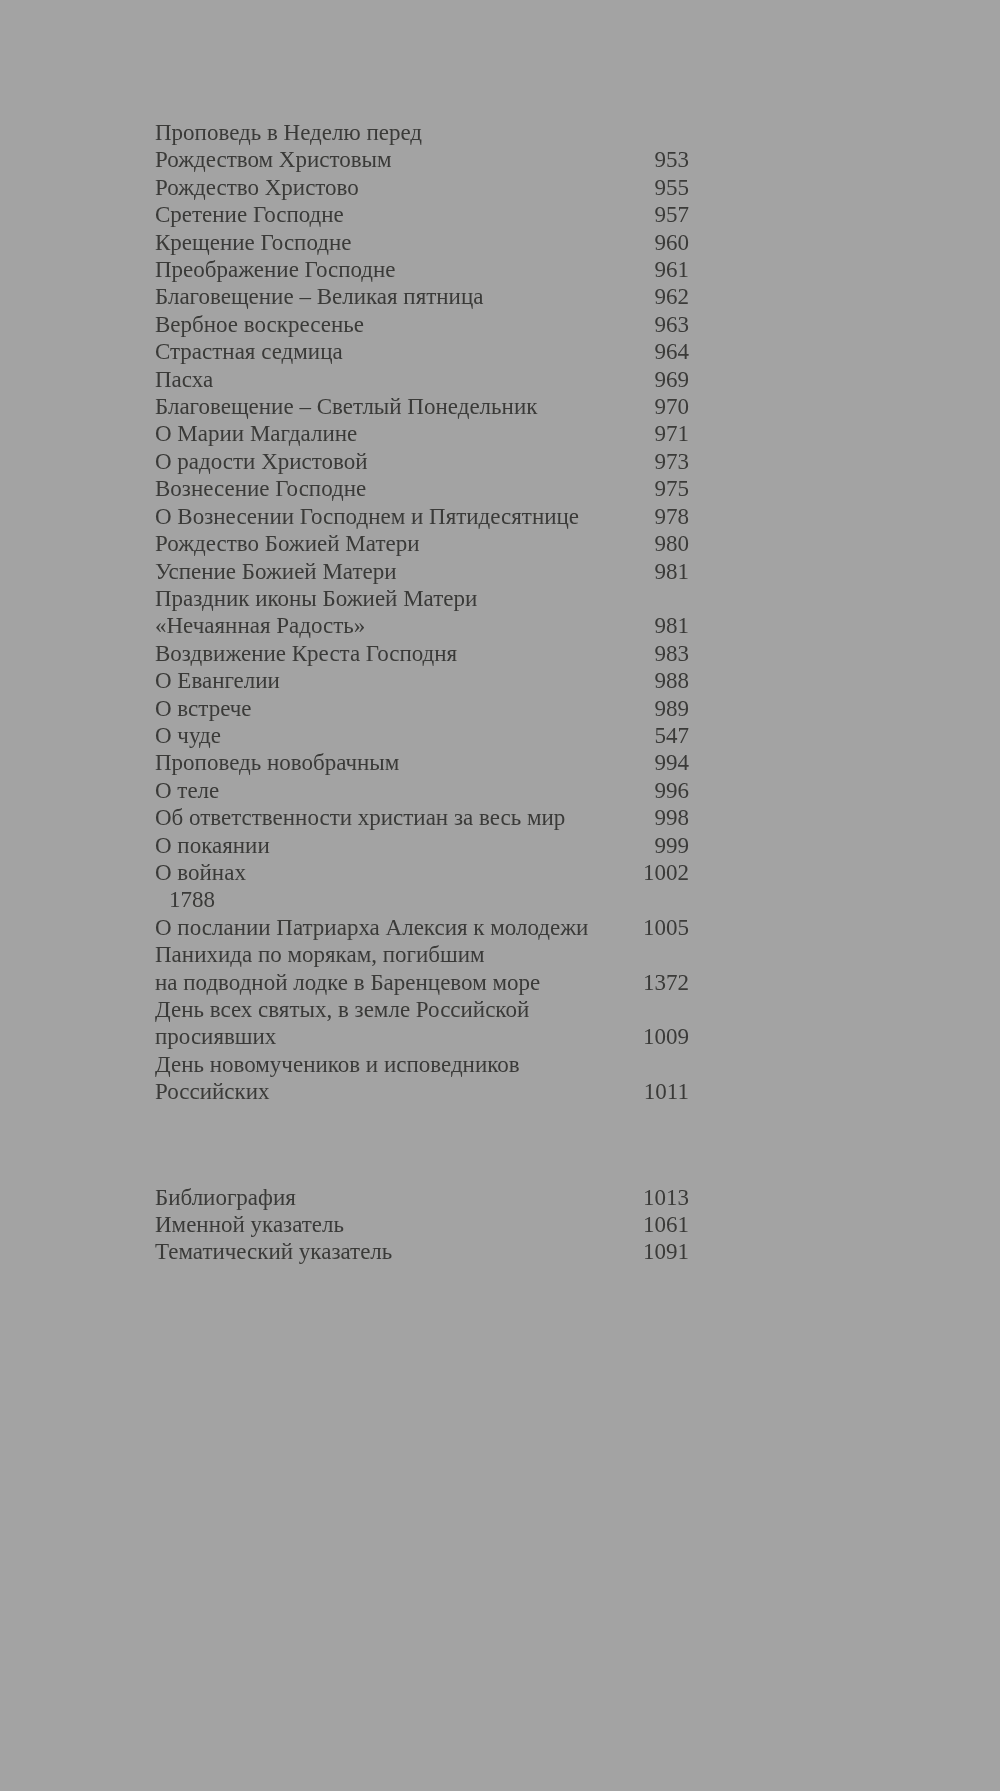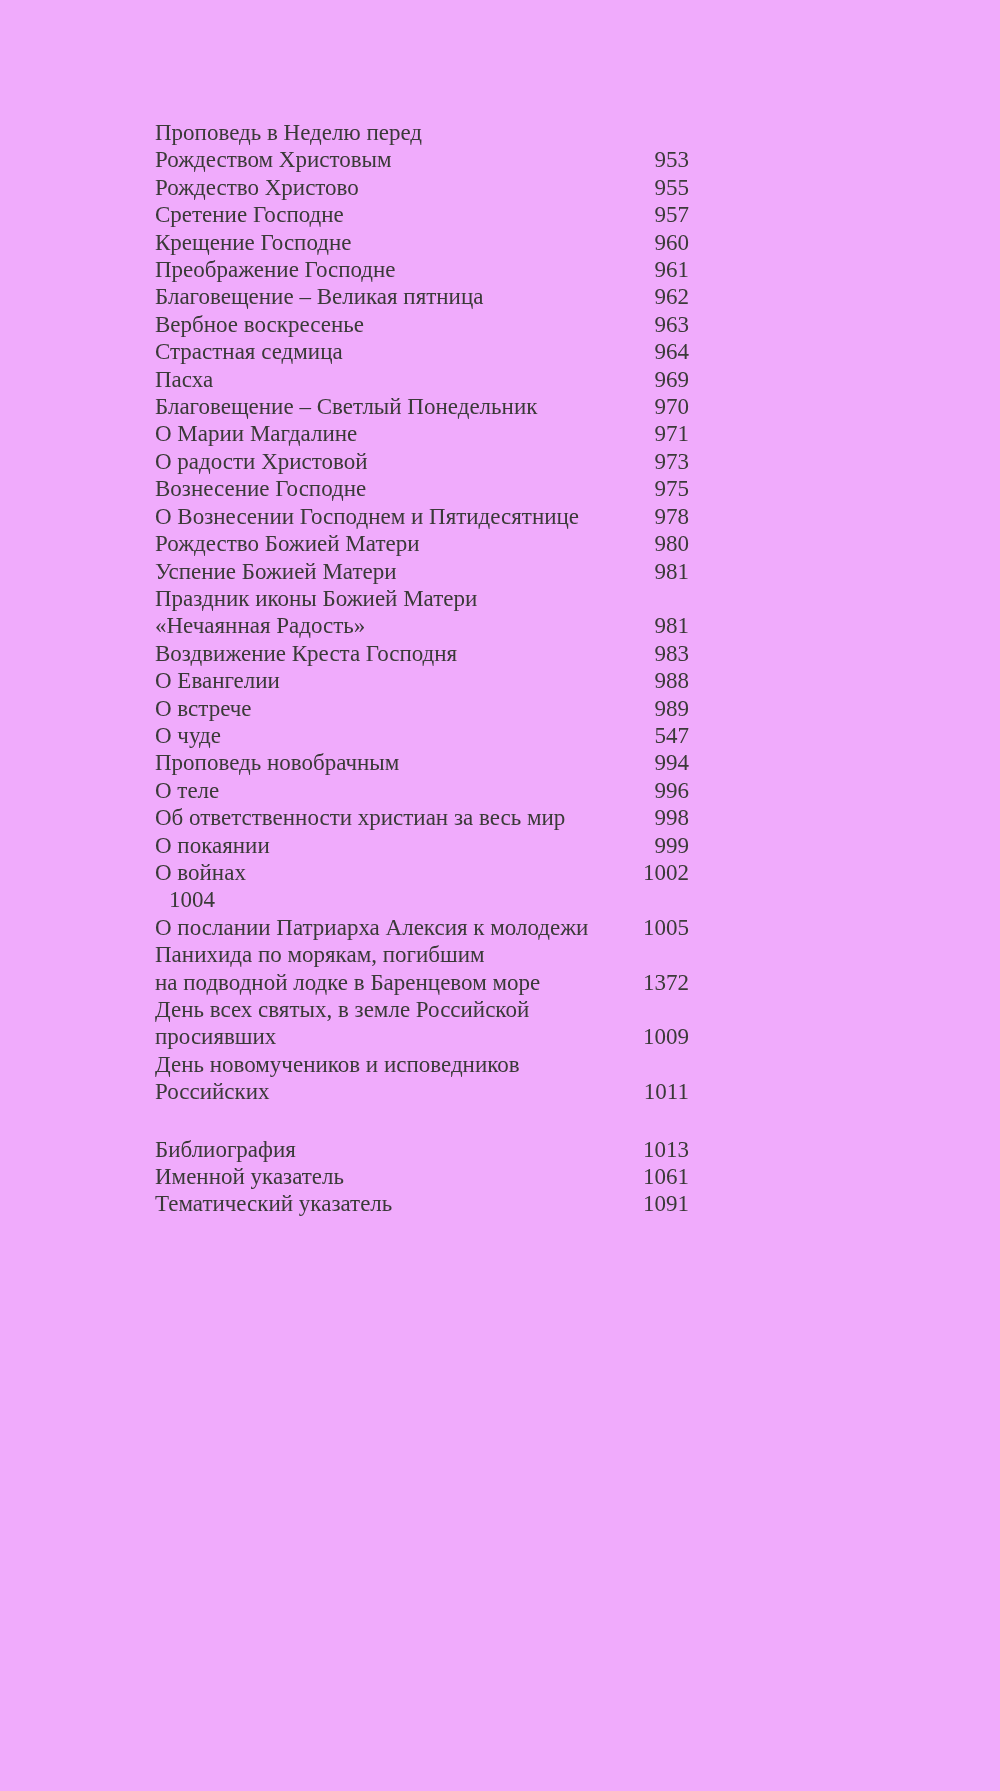--- a/index.html
+++ b/index.html
@@ -19,21 +19,21 @@
   .toc-content {
     position: absolute;
     left: 155px;
     top: 119px;
     width: 534px;
   }
   .toc-section {
     display: block;
   }
   .section-gap {
-    margin-top: 30px;
+    margin-top: 78px;
   }
   .toc-line {
     display: flex;
     justify-content: space-between;
     align-items: baseline;
     font-size: 23px;
     line-height: 27.4px;
     white-space: nowrap;
   }
   .toc-title {
@@ -43,21 +43,21 @@
   .toc-page {
     flex: 0 0 auto;
     margin-left: 14px;
     text-align: left;
     font-family: Liberation Serif, serif;
   }
 </style>
 </head>
 <body>
 
-<div class="page" style="background: #f0abfc; color: rgb(58, 58, 56);">
+<div class="page" style="background: #a3a3a3; color: rgb(58, 58, 56);">
   <div class="toc-content">
       <div class="toc-section">
         <div class="toc-line">
           <span class="toc-title">Проповедь в Неделю перед</span>
         </div>
         <div class="toc-line">
           <span class="toc-title">Рождеством Христовым</span>
           <span class="toc-page">953</span>
         </div>
         <div class="toc-line">
@@ -157,21 +157,21 @@
         </div>
         <div class="toc-line">
           <span class="toc-title">О покаянии</span>
           <span class="toc-page">999</span>
         </div>
         <div class="toc-line">
           <span class="toc-title">О войнах</span>
           <span class="toc-page">1002</span>
         </div>
         <div class="toc-line">
-          <span class="toc-page">1004</span>
+          <span class="toc-page">1788</span>
         </div>
         <div class="toc-line">
           <span class="toc-title">О послании Патриарха Алексия к молодежи</span>
           <span class="toc-page">1005</span>
         </div>
         <div class="toc-line">
           <span class="toc-title">Панихида по морякам, погибшим</span>
         </div>
         <div class="toc-line">
           <span class="toc-title">на подводной лодке в Баренцевом море</span>

